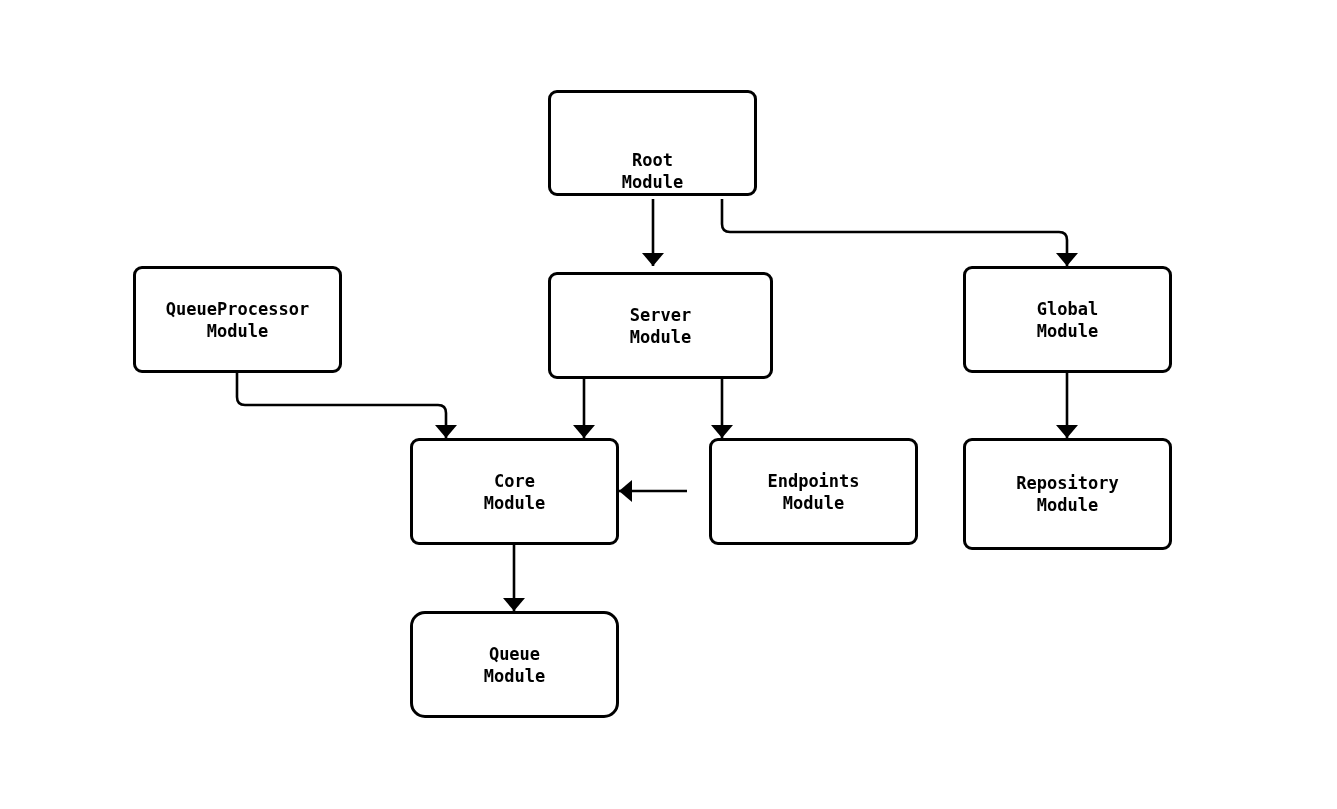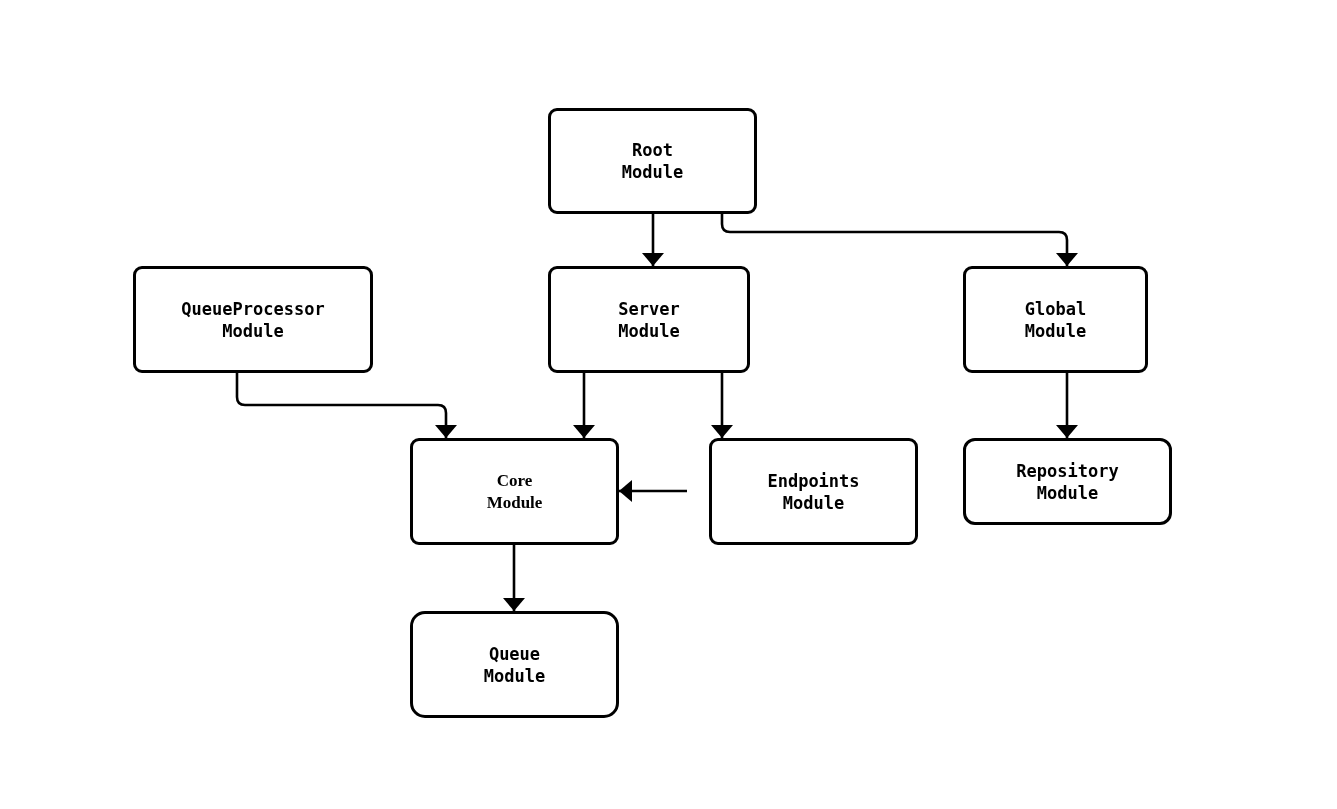--- a/index.html
+++ b/index.html
@@ -62,45 +62,45 @@
   <path d="M653,199 L653,266" class="edge" marker-end="url(#arrowhead)"></path>
       <path d="M722,199 L722,224 Q722,232 730,232 L1059,232 Q1067,232 1067,240 L1067,266" class="edge" marker-end="url(#arrowhead)"></path>
       <path d="M237,373 L237,397 Q237,405 245,405 L438,405 Q446,405 446,413 L446,438" class="edge" marker-end="url(#arrowhead)"></path>
       <path d="M584,373 L584,438" class="edge" marker-end="url(#arrowhead)"></path>
       <path d="M722,373 L722,438" class="edge" marker-end="url(#arrowhead)"></path>
       <path d="M687,491 L619,491" class="edge" marker-end="url(#arrowhead)"></path>
       <path d="M514,545 L514,611" class="edge" marker-end="url(#arrowhead)"></path>
       <path d="M1067,373 L1067,438" class="edge" marker-end="url(#arrowhead)"></path>
     </svg>
 
-  <div class="node" style="left: 548px; top: 108px; width: 209px; height: 106px;">
+  <div class="node" style="left: 548px; top: 90px; width: 209px; height: 106px; align-items: flex-end;">
     <span class="node-label">Root
 Module</span>
   </div>
-  <div class="node" style="left: 133px; top: 266px; width: 240px; height: 107px;">
+  <div class="node" style="left: 133px; top: 266px; width: 209px; height: 107px;">
     <span class="node-label">QueueProcessor
 Module</span>
   </div>
-  <div class="node" style="left: 548px; top: 266px; width: 202px; height: 107px;">
+  <div class="node" style="left: 548px; top: 272px; width: 225px; height: 107px;">
     <span class="node-label">Server
 Module</span>
   </div>
-  <div class="node" style="left: 963px; top: 266px; width: 185px; height: 107px; justify-content: center;">
+  <div class="node" style="left: 963px; top: 266px; width: 209px; height: 107px; justify-content: center;">
     <span class="node-label">Global
 Module</span>
   </div>
-  <div class="node" style="left: 410px; top: 438px; width: 209px; height: 107px; font-family: Liberation Serif, serif;">
+  <div class="node" style="left: 410px; top: 438px; width: 209px; height: 107px;">
     <span class="node-label">Core
 Module</span>
   </div>
   <div class="node" style="left: 709px; top: 438px; width: 209px; height: 107px;">
     <span class="node-label">Endpoints
 Module</span>
   </div>
-  <div class="node" style="left: 963px; top: 438px; width: 209px; height: 87px; border-radius: 12px;">
+  <div class="node" style="left: 963px; top: 438px; width: 209px; height: 112px;">
     <span class="node-label">Repository
 Module</span>
   </div>
   <div class="node" style="left: 410px; top: 611px; width: 209px; height: 107px; border-radius: 15px;">
     <span class="node-label">Queue
 Module</span>
   </div>
 
 </div>
 

